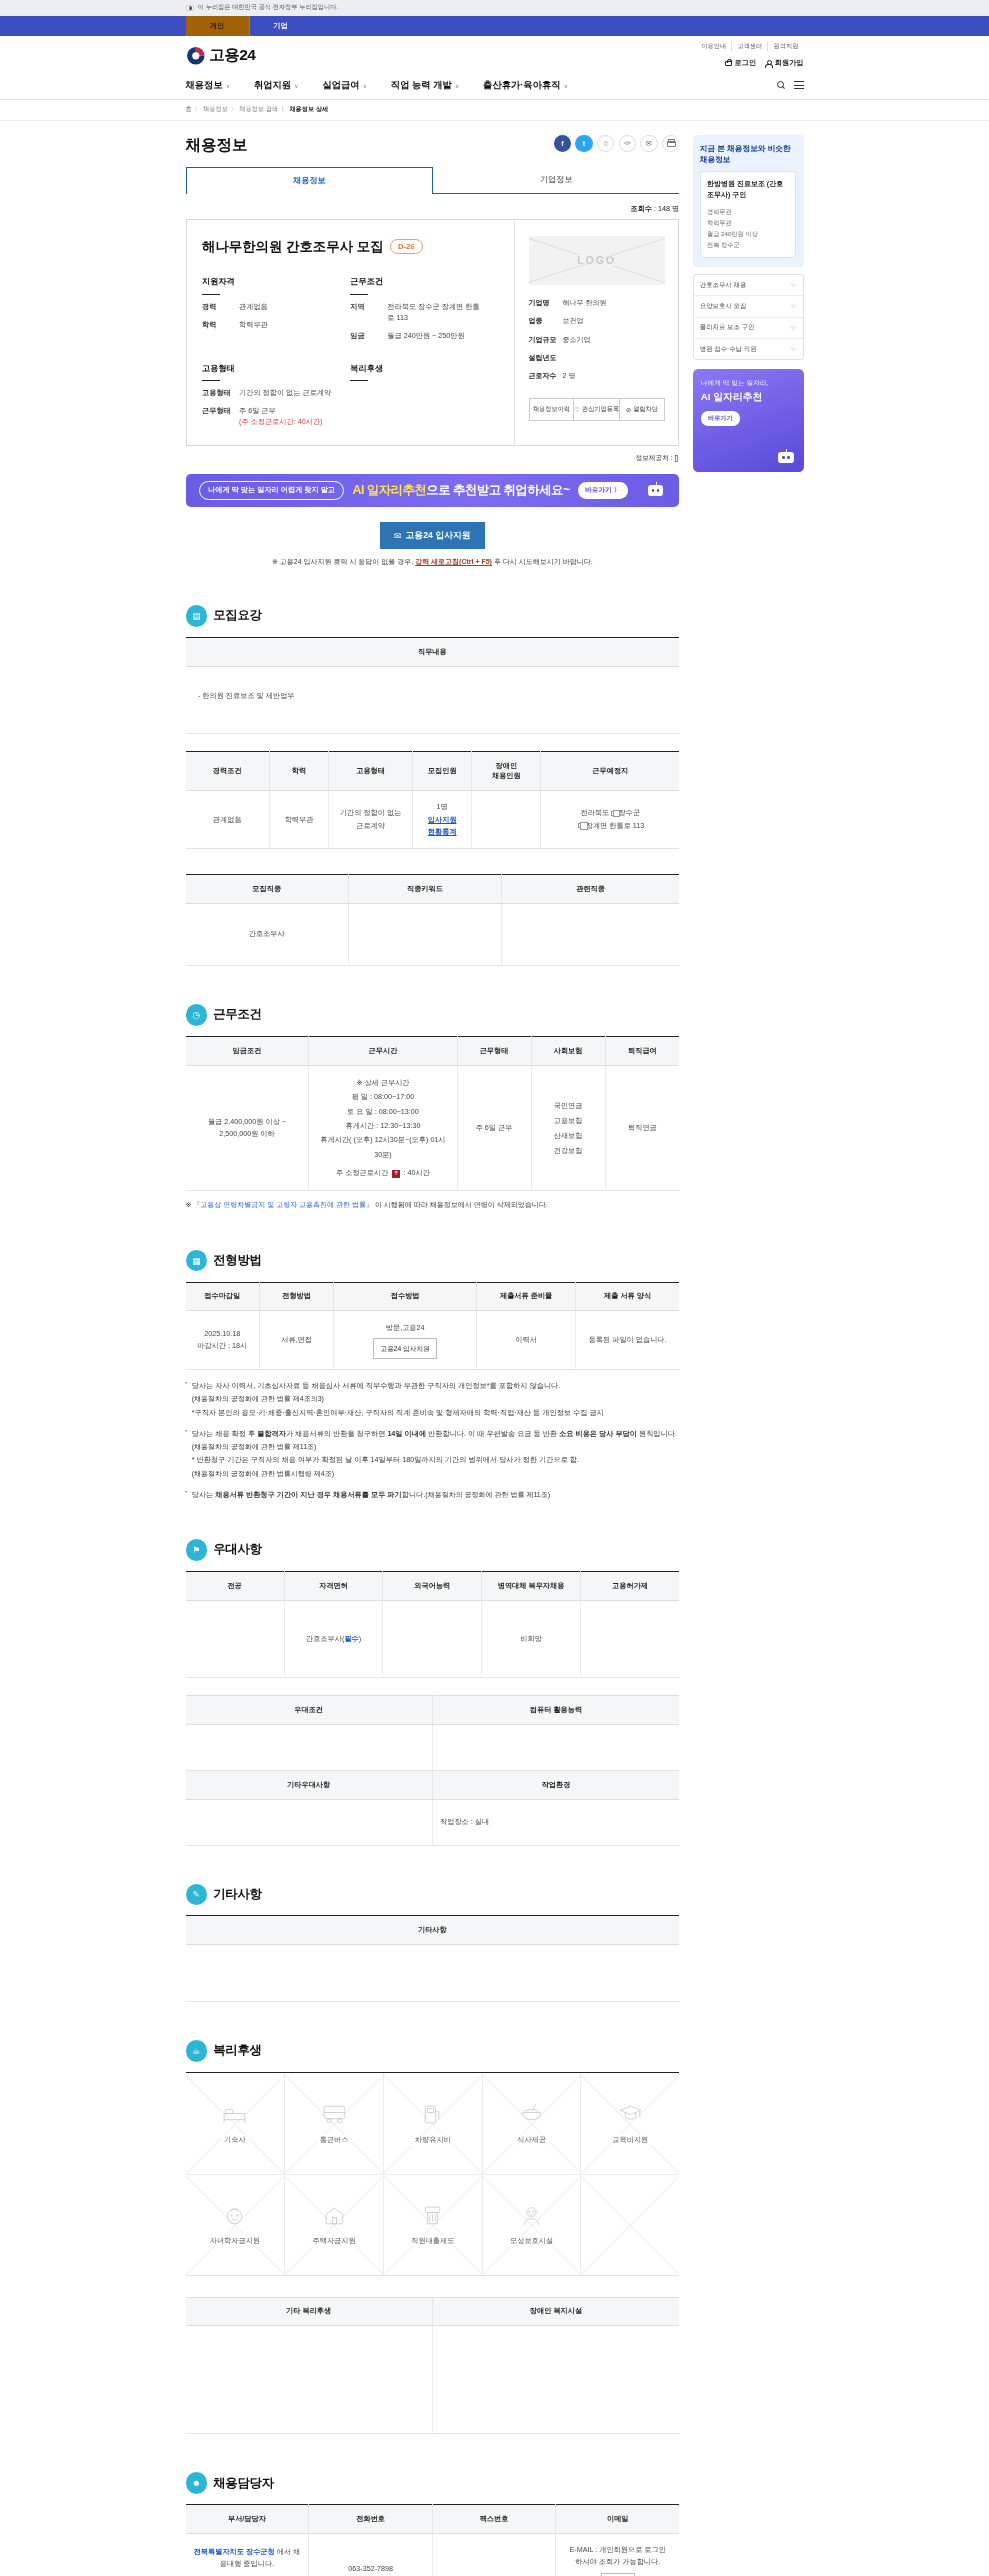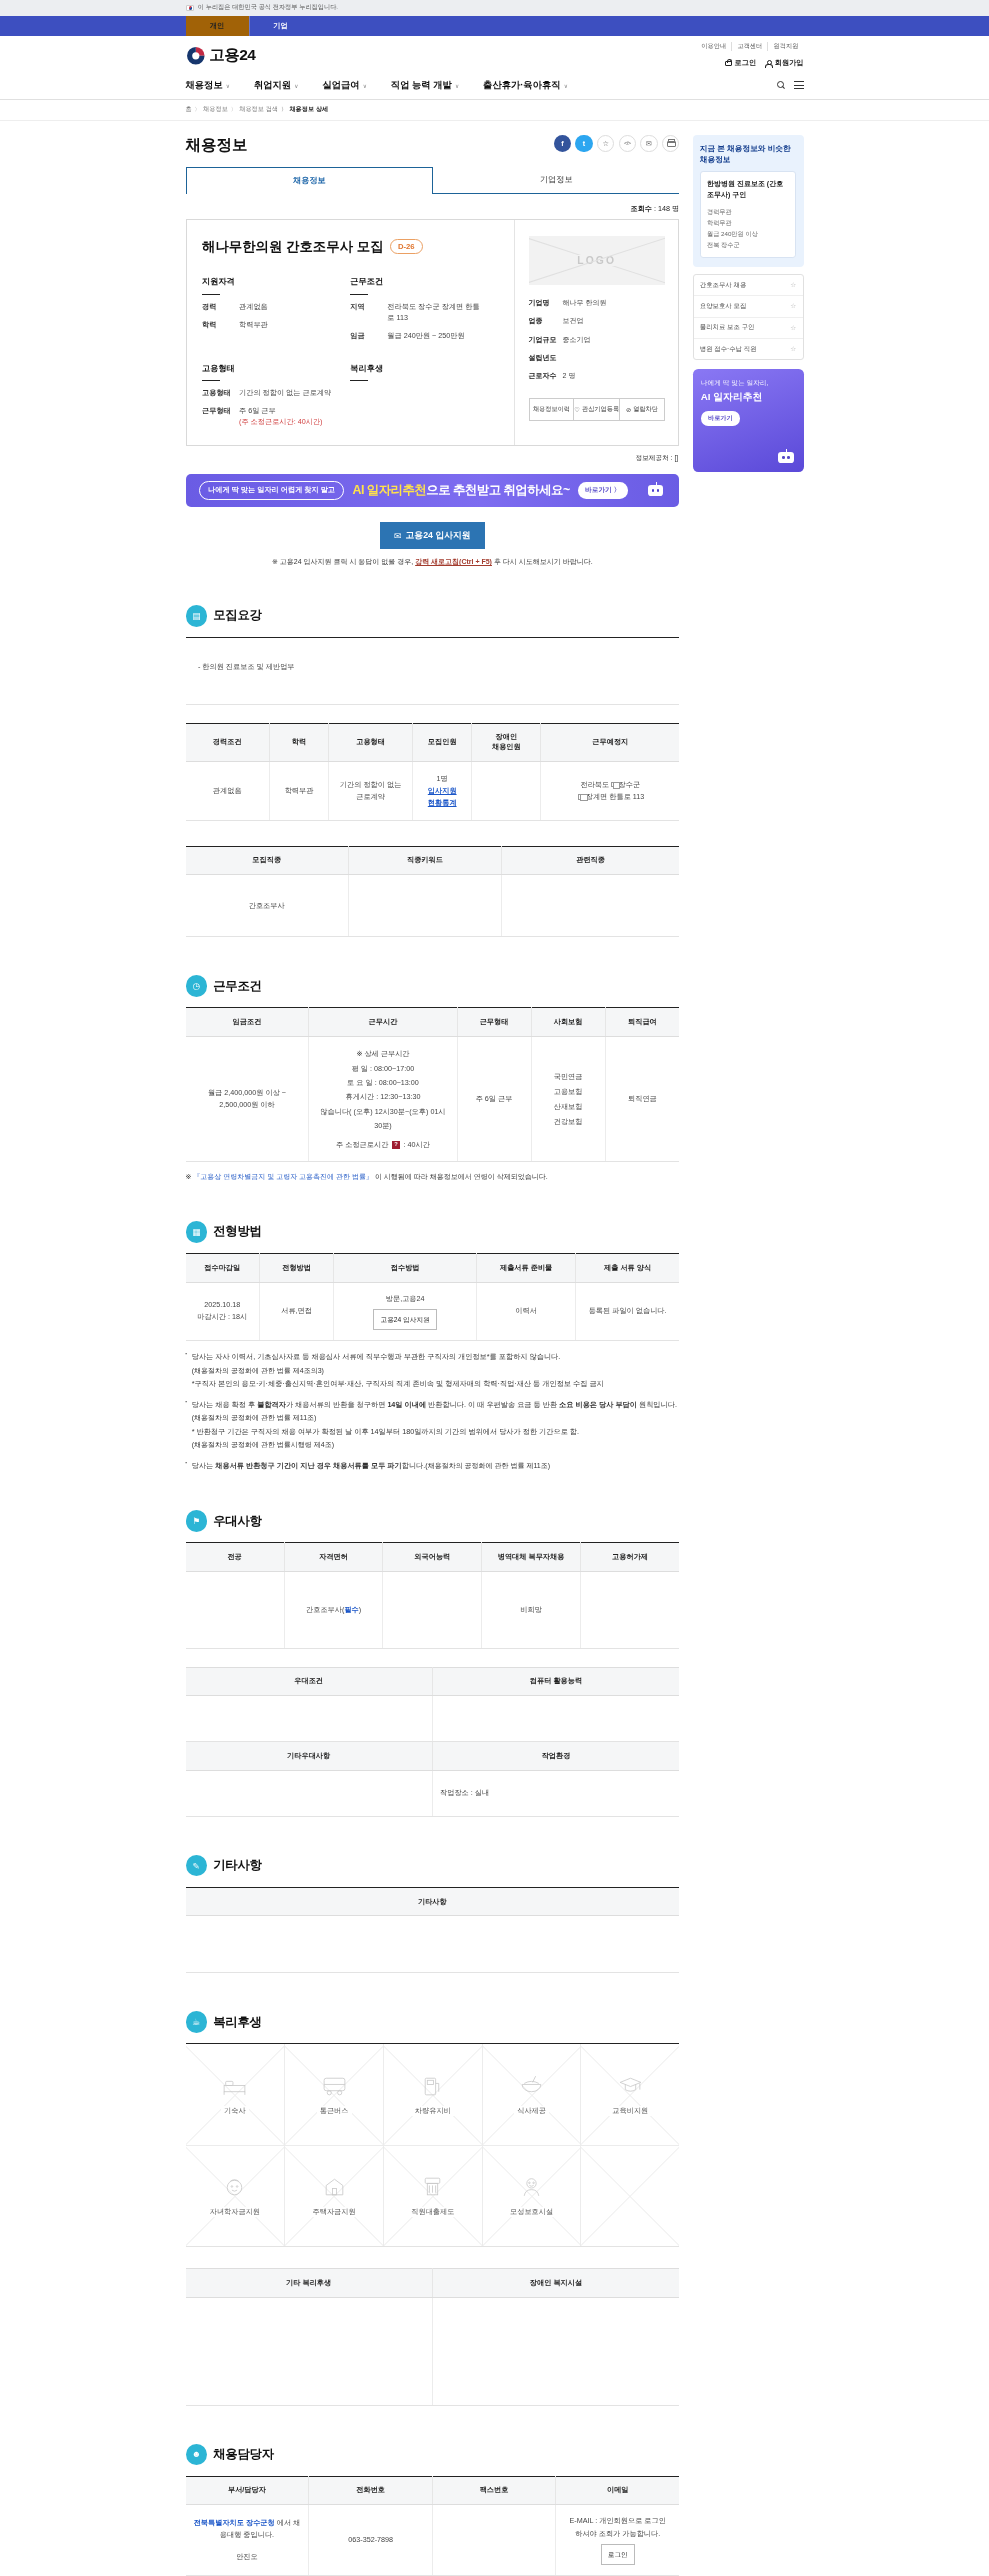--- a/index.html
+++ b/index.html
@@ -395,20 +395,23 @@
         <span>※ 고용24 입사지원 클릭 시 응답이 없을 경우, </span><span class="rlink">강력 새로고침(Ctrl + F5)</span><span> 후 다시 시도해보시기 바랍니다.</span>
       </div>
     </div>
 
     <div class="sec">
       <span class="ico">▤</span>
       <h2>모집요강</h2>
     </div>
     <table class="tbl">
       <tbody>
+          <tr>
+            <th>직무내용</th>
+          </tr>
       <tr>
             <td class="left" style="padding:23px 12.4px 31px;">- 한의원 진료보조 및 제반업무</td>
           </tr>
     </tbody>
       </table>
 
     <table class="tbl" style="margin-top:17.5px;">
       <tbody>
           <tr>
         <th style="width:17%;">경력조건</th>
@@ -463,21 +466,21 @@
         <th>퇴직급여</th>
       </tr>
       <tr>
         <td>월급 2,400,000원 이상 ~ 2,500,000원 이하</td>
         <td>
           <div>
                 <div style="line-height:2;">※ 상세 근무시간</div>
                 <div style="line-height:2;">평    일 : 08:00~17:00</div>
                 <div style="line-height:2;">토 요 일 : 08:00~13:00</div>
                 <div style="line-height:2;">휴게시간  : 12:30~13:30</div>
-                <div style="line-height:2;">않습니다( (오후) 12시30분~(오후) 01시30분)</div>
+                <div style="line-height:2;">휴게시간( (오후) 12시30분~(오후) 01시30분)</div>
               </div>
           <div style="margin-top:5.2px;"><span>주 소정근로시간 </span><span class="qbadge">?</span><span> : 40시간</span></div>
         </td>
         <td>주 6일 근무</td>
         <td>
               <div>
                 <div style="line-height:2.1;">국민연금</div>
                 <div style="line-height:2.1;">고용보험</div>
                 <div style="line-height:2.1;">산재보험</div>
                 <div style="line-height:2.1;">건강보험</div>

